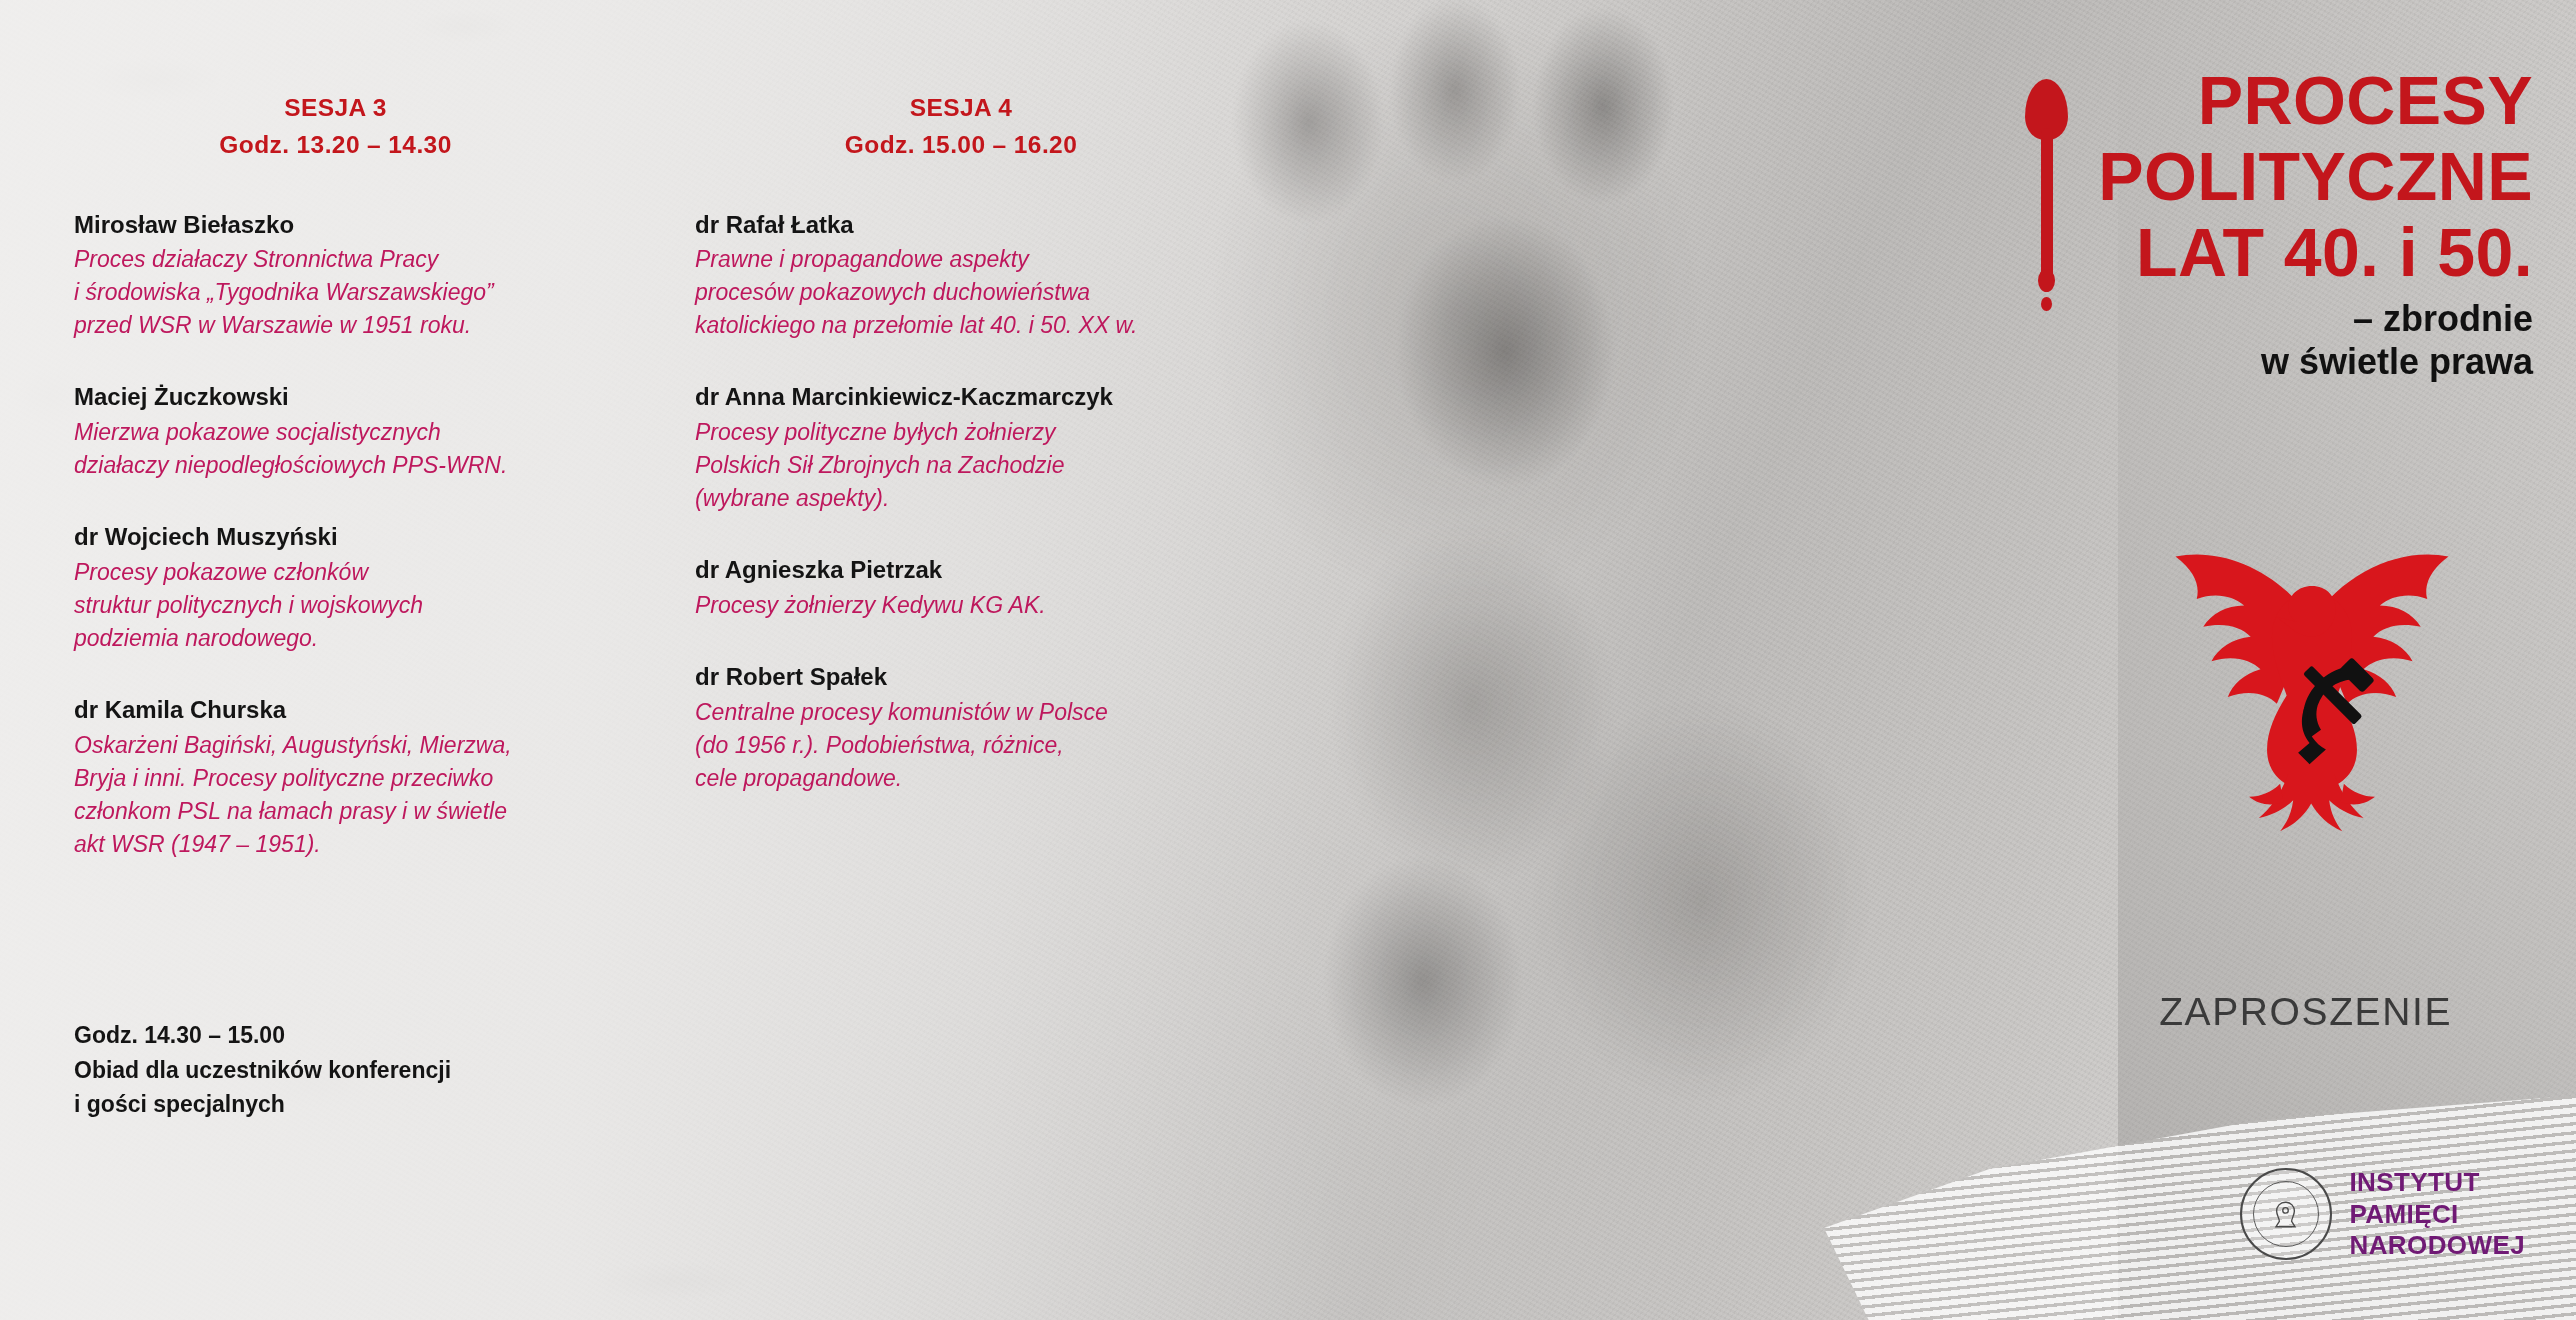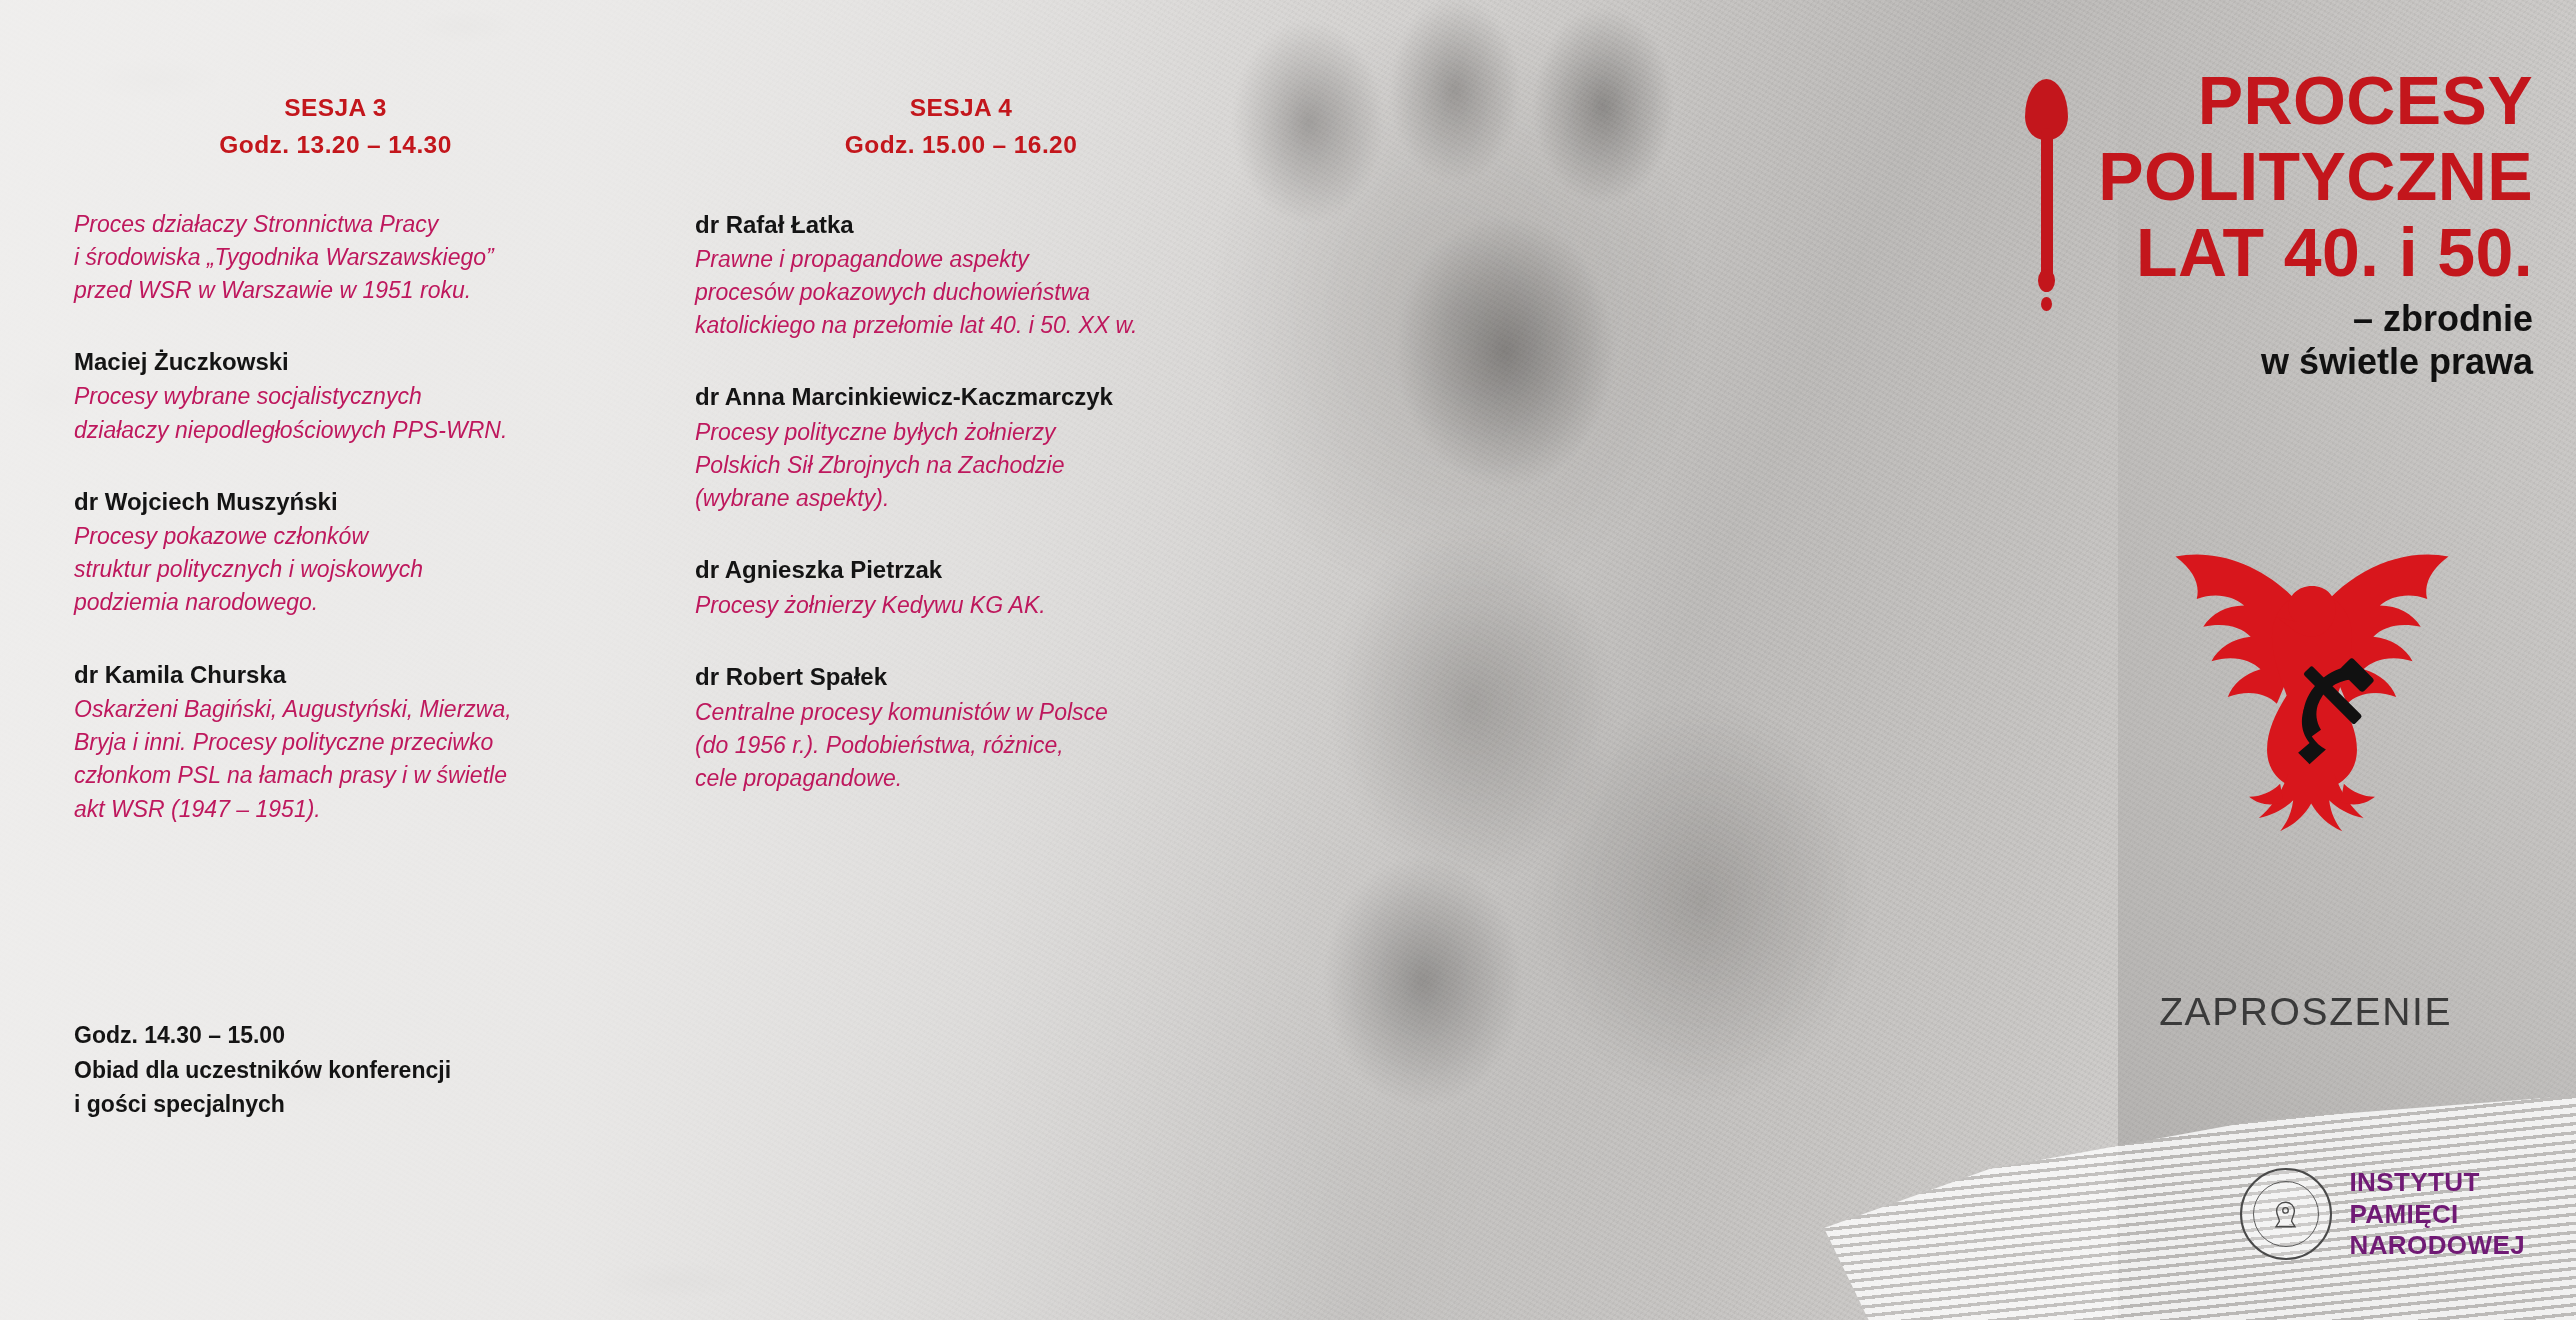--- a/index.html
+++ b/index.html
@@ -294,31 +294,32 @@
 
   <div class="columns">
 
     <div class="col col-3">
       <div class="session-head">
         <span>SESJA 3</span>
         <span class="sess-time">Godz. 13.20 – 14.30</span>
       </div>
 
       <div class="entry">
+        <p class="speaker">Mirosław Biełaszko</p>
         <p class="paper-title">
           <span>Proces działaczy Stronnictwa Pracy</span>
           <span>i środowiska „Tygodnika Warszawskiego”</span>
           <span>przed WSR w Warszawie w 1951 roku.</span>
         </p>
       </div>
 
       <div class="entry">
         <p class="speaker">Maciej Żuczkowski</p>
         <p class="paper-title">
-          <span>Procesy wybrane socjalistycznych</span>
+          <span>Mierzwa pokazowe socjalistycznych</span>
           <span>działaczy niepodległościowych PPS-WRN.</span>
         </p>
       </div>
 
       <div class="entry">
         <p class="speaker">dr Wojciech Muszyński</p>
         <p class="paper-title">
           <span>Procesy pokazowe członków</span>
           <span>struktur politycznych i wojskowych</span>
           <span>podziemia narodowego.</span>

